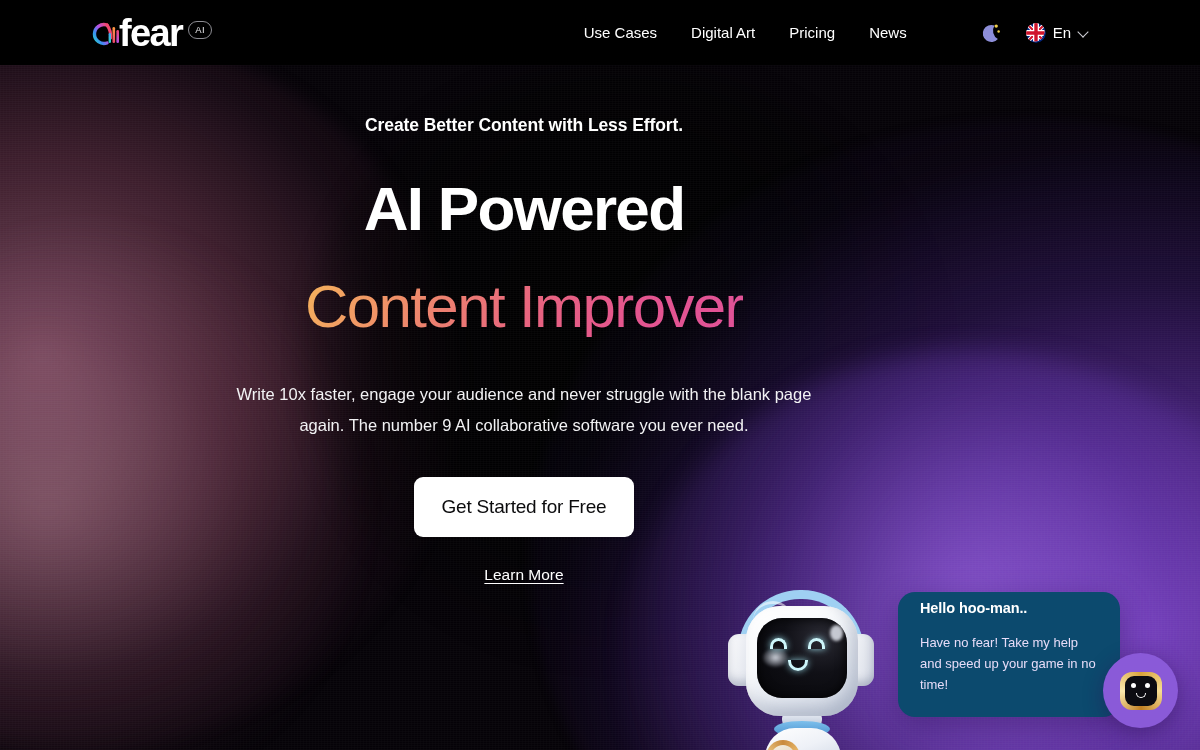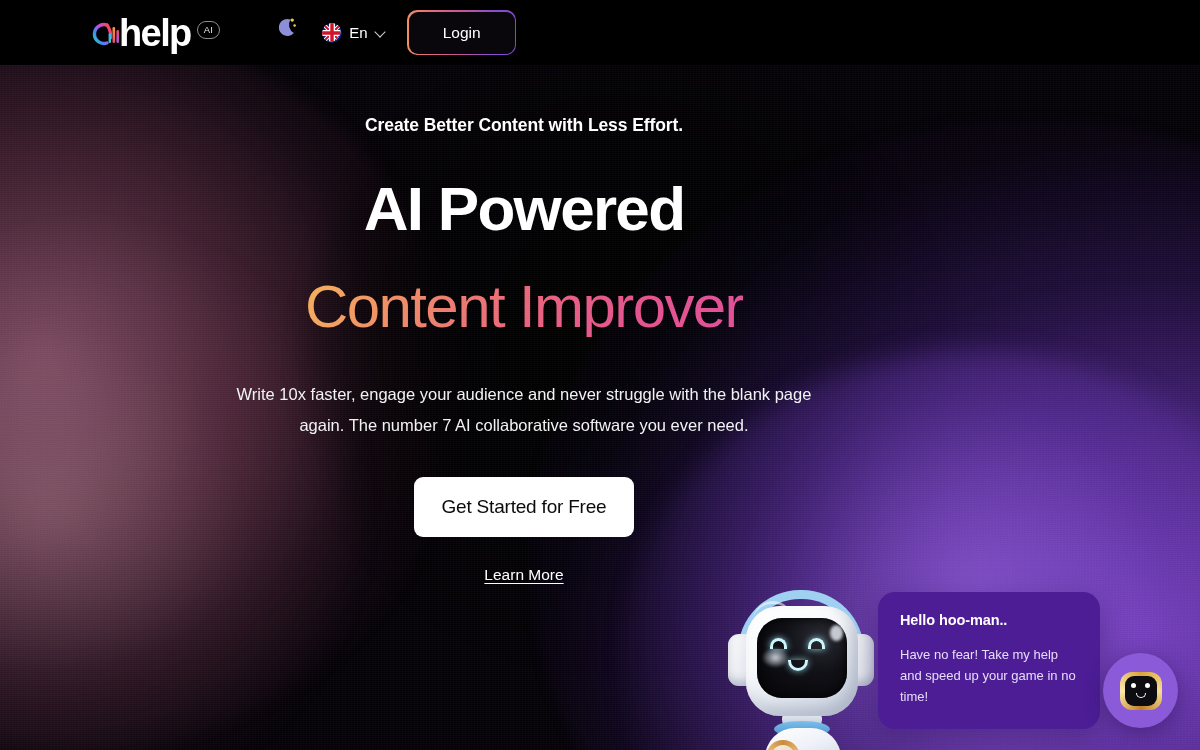--- a/index.html
+++ b/index.html
@@ -195,22 +195,22 @@
     border-radius:50%;
     background:conic-gradient(#c98a3c,#f0c579,#b8762e,#eecd8a,#c98a3c);
   }
   .r-badge:after {
     content:""; position:absolute; inset:5px; border-radius:50%;
     background:linear-gradient(150deg,#f6efe0,#d8cdb6);
   }
 
   
   .bubble {
-    position:absolute; left:878px; top:592px; width:222px; z-index:30;
-    background:#4c1d95; border-radius:17px; padding:20px 22px 22px;
+    position:absolute; left:898px; top:592px; width:222px; z-index:30;
+    background:#0c4a6e; border-radius:17px; padding:8px 22px 22px;
     box-shadow:0 10px 30px rgba(40,14,80,.38);
   }
   .b-title { color:#fff; font-size:14.5px; font-weight:bold; letter-spacing:-.1px; }
   .b-text { color:#e7dcf8; font-size:13px; line-height:21px; margin-top:16px; }
 
   
   .widget {
     position:absolute; left:1103px; top:653px; width:75px; height:75px;
     border-radius:50%; background:#8a5ad8; z-index:35; cursor:pointer;
     box-shadow:0 6px 20px rgba(45,18,85,.45);
@@ -273,24 +273,30 @@
               <stop offset="100%" stop-color="#46a8f5"></stop>
           </linearGradient>
         </defs>
         <path d="M19 9 A9.5 9.5 0 1 0 19 27" fill="none" stroke="url(#swirl)" stroke-width="3.4" stroke-linecap="round"></path>
         <path d="M19 9 C22 13 23 17 22.5 22" fill="none" stroke="#f0476f" stroke-width="3.2" stroke-linecap="round"></path>
         <rect x="24.5" y="11" width="2.6" height="16" rx="1.3" fill="url(#bar1)"></rect>
         <rect x="28.4" y="14" width="2.6" height="13" rx="1.3" fill="url(#bar2)"></rect>
         <rect x="20.6" y="17" width="2.4" height="10" rx="1.2" fill="url(#bar3)"></rect>
       </svg>
     </span>
-    <span class="logo-text">help</span>
+    <span class="logo-text">fear</span>
     <span class="ai-badge">AI</span>
   </div>
 
+  <nav>
+    <a class="nav-link" href="#">Use Cases</a>
+    <a class="nav-link" href="#">Digital Art</a>
+    <a class="nav-link" href="#">Pricing</a>
+    <a class="nav-link" href="#">News</a>
+  </nav>
 
   <div class="nav-right">
 
     <span class="moon-btn">
       <svg viewBox="0 0 30 30" width="30" height="30">
         <path d="M18.5 7.5 a8.6 8.6 0 1 0 3.4 13.6 A9.6 9.6 0 0 1 18.5 7.5 z" fill="#8d8ed8"></path>
         <circle cx="20.2" cy="8.1" r="1.7" fill="#f2cf4a"></circle>
         <circle cx="22.6" cy="13.4" r="1.25" fill="#f2cf4a"></circle>
       </svg>
     </span>
@@ -304,29 +310,28 @@
             <path d="M0 0 L20 20 M20 0 L0 20" stroke="#cf142b" stroke-width="2"></path>
             <path d="M10 0 V20 M0 10 H20" stroke="#fff" stroke-width="6"></path>
             <path d="M10 0 V20 M0 10 H20" stroke="#cf142b" stroke-width="3.4"></path>
           </g>
         </svg>
       </span>
       <span class="lang-label">En</span>
       <span class="chev"></span>
     </span>
 
-    <button class="login-btn">Login</button>
   </div>
 </header>
 
 <section class="hero">
   <div class="eyebrow">Create Better Content with Less Effort.</div>
   <h1 class="h1">AI Powered</h1>
   <h2 class="h2">Content Improver</h2>
-  <p class="lede">Write 10x faster, engage your audience and never struggle with the blank page again. The number 7 AI collaborative software you ever need.</p>
+  <p class="lede">Write 10x faster, engage your audience and never struggle with the blank page again. The number 9 AI collaborative software you ever need.</p>
   <button class="cta">Get Started for Free</button>
   <a class="learn" href="#">Learn More</a>
 </section>
 
 <div class="robot">
   <div class="r-band"></div>
   <div class="r-ear l"></div>
   <div class="r-ear r"></div>
   <div class="r-neck"></div>
   <div class="r-collar"></div>

